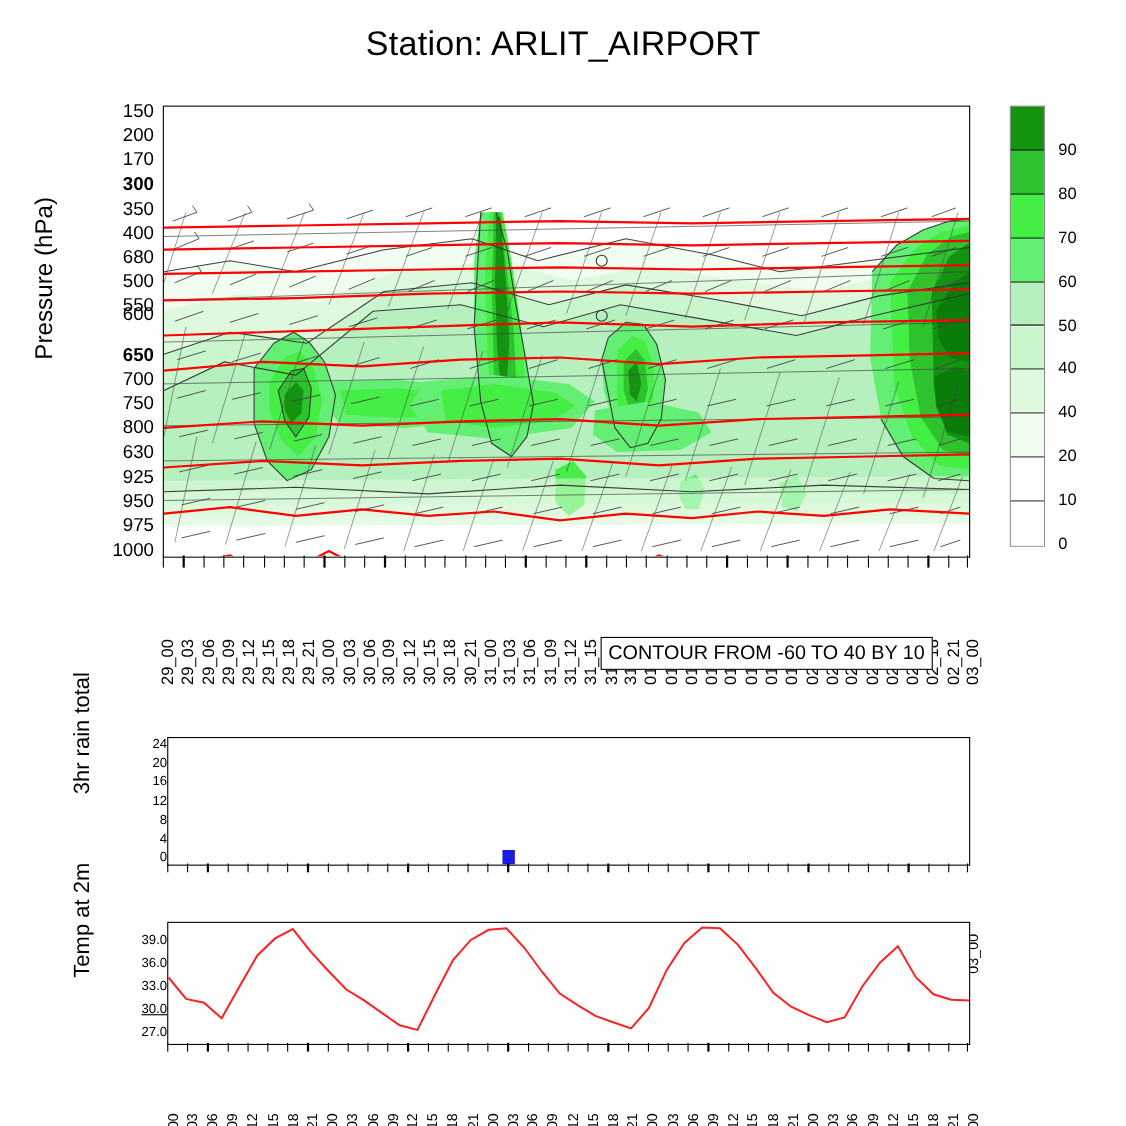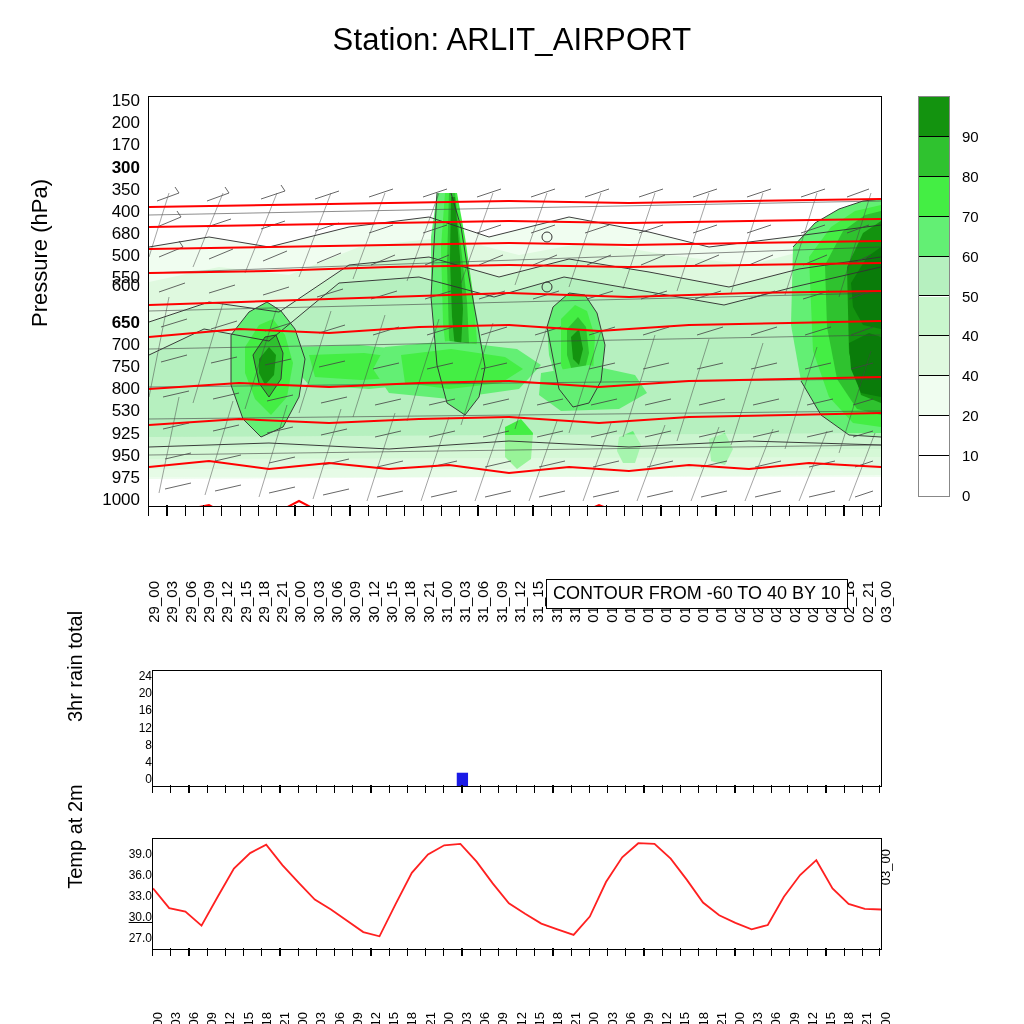--- a/index.html
+++ b/index.html
@@ -65,21 +65,21 @@
     <div class="ytick" style="top: 93.6667px;">350</div>
     <div class="ytick" style="top: 115.833px;">400</div>
     <div class="ytick" style="top: 138px;">680</div>
     <div class="ytick" style="top: 160.167px;">500</div>
     <div class="ytick" style="top: 182.333px;">550</div>
     <div class="ytick" style="top: 190px;">600</div>
     <div class="ytick" style="top: 226.667px; font-weight: bold;">650</div>
     <div class="ytick" style="top: 248.833px;">700</div>
     <div class="ytick" style="top: 271px;">750</div>
     <div class="ytick" style="top: 293.167px;">800</div>
-    <div class="ytick" style="top: 315.333px;">530</div>
+    <div class="ytick" style="top: 315.333px;">630</div>
     <div class="ytick" style="top: 337.5px;">925</div>
     <div class="ytick" style="top: 359.667px;">950</div>
     <div class="ytick" style="top: 381.833px;">975</div>
     <div class="ytick" style="top: 404px;">1000</div>
   </div>
 
 <div class="abs" id="mainPanel">
   <svg width="732" height="409" viewBox="0 0 732 409">
     <defs>
       <clipPath id="cp">

